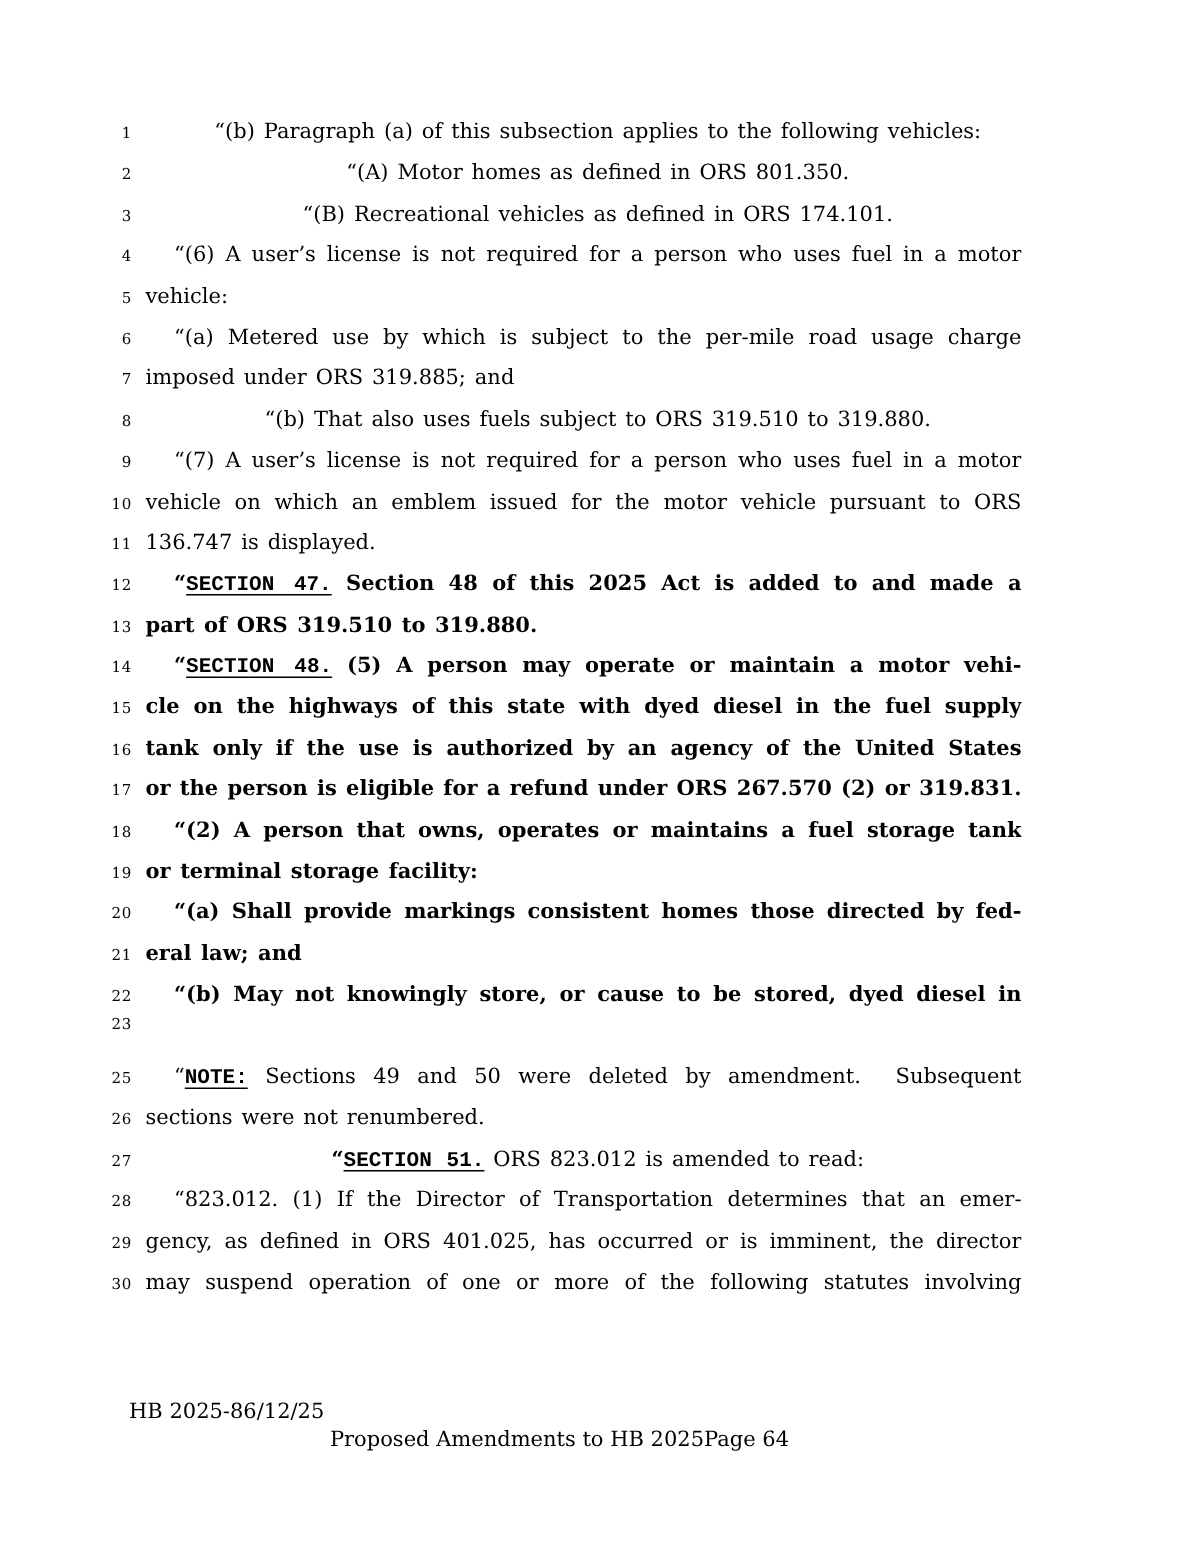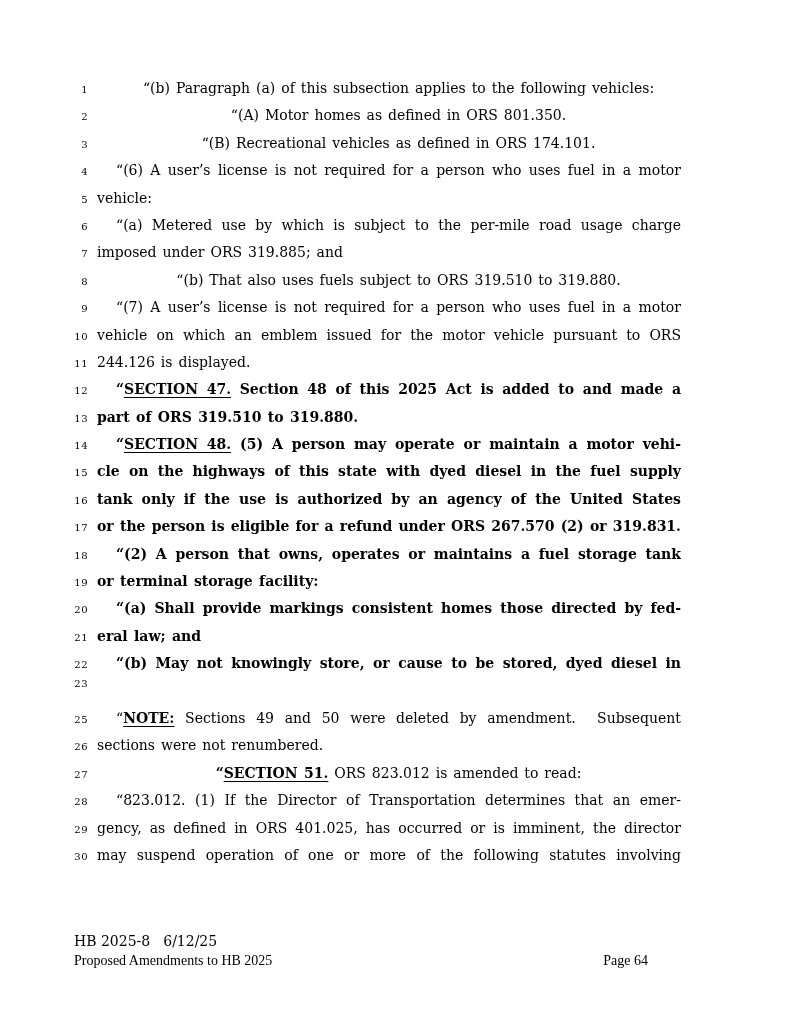--- a/index.html
+++ b/index.html
@@ -36,31 +36,32 @@
     text-align-last:justify;
     overflow:hidden;
     max-height:27.4px;
   }
   .txt.ind { text-indent:19px;text-align:center; }
   .b { font-weight:bold; }
   .u {
     text-decoration:underline;
     text-underline-offset:2.5px;
     text-decoration-thickness:1.3px;
+    font-family:Liberation Mono, monospace;
   }
   .footer {
     position:absolute;
-    left:74px; top:932px;
+    left:86px; top:932px;
     width:574px;
     font-size:14px;
     line-height:19px;
   }
   .footer-row1 { display:flex; }
-  .footer-date { margin-left:13px; }
-  .footer-row2 { display:flex; justify-content:space-between;font-family:Liberation Serif, serif; }
+  .footer-date { }
+  .footer-row2 { display:flex; justify-content:center; }
 </style>
 </head>
 <body>
 
 <div class="page">
 
   <div class="doc-lines">
       <div class="line">
         <span class="num">1</span>
         <div class="txt ind"><span>“(b) Paragraph (a) of this subsection applies to the following vehicles:</span></div>
@@ -96,21 +97,21 @@
       <div class="line">
         <span class="num">9</span>
         <div class="txt jy ind"><span>“(7) A user’s license is not required for a person who uses fuel in a motor</span></div>
       </div>
       <div class="line">
         <span class="num">10</span>
         <div class="txt jy"><span>vehicle on which an emblem issued for the motor vehicle pursuant to ORS</span></div>
       </div>
       <div class="line">
         <span class="num">11</span>
-        <div class="txt"><span>244.126 is displayed.</span></div>
+        <div class="txt"><span>136.747 is displayed.</span></div>
       </div>
       <div class="line">
         <span class="num">12</span>
         <div class="txt jy ind"><span class="b">“</span><span class="b u">SECTION 47.</span><span class="b"> Section 48 of this 2025 Act is added to and made a</span></div>
       </div>
       <div class="line">
         <span class="num">13</span>
         <div class="txt"><span class="b">part of ORS 319.510 to 319.880.</span></div>
       </div>
       <div class="line">

